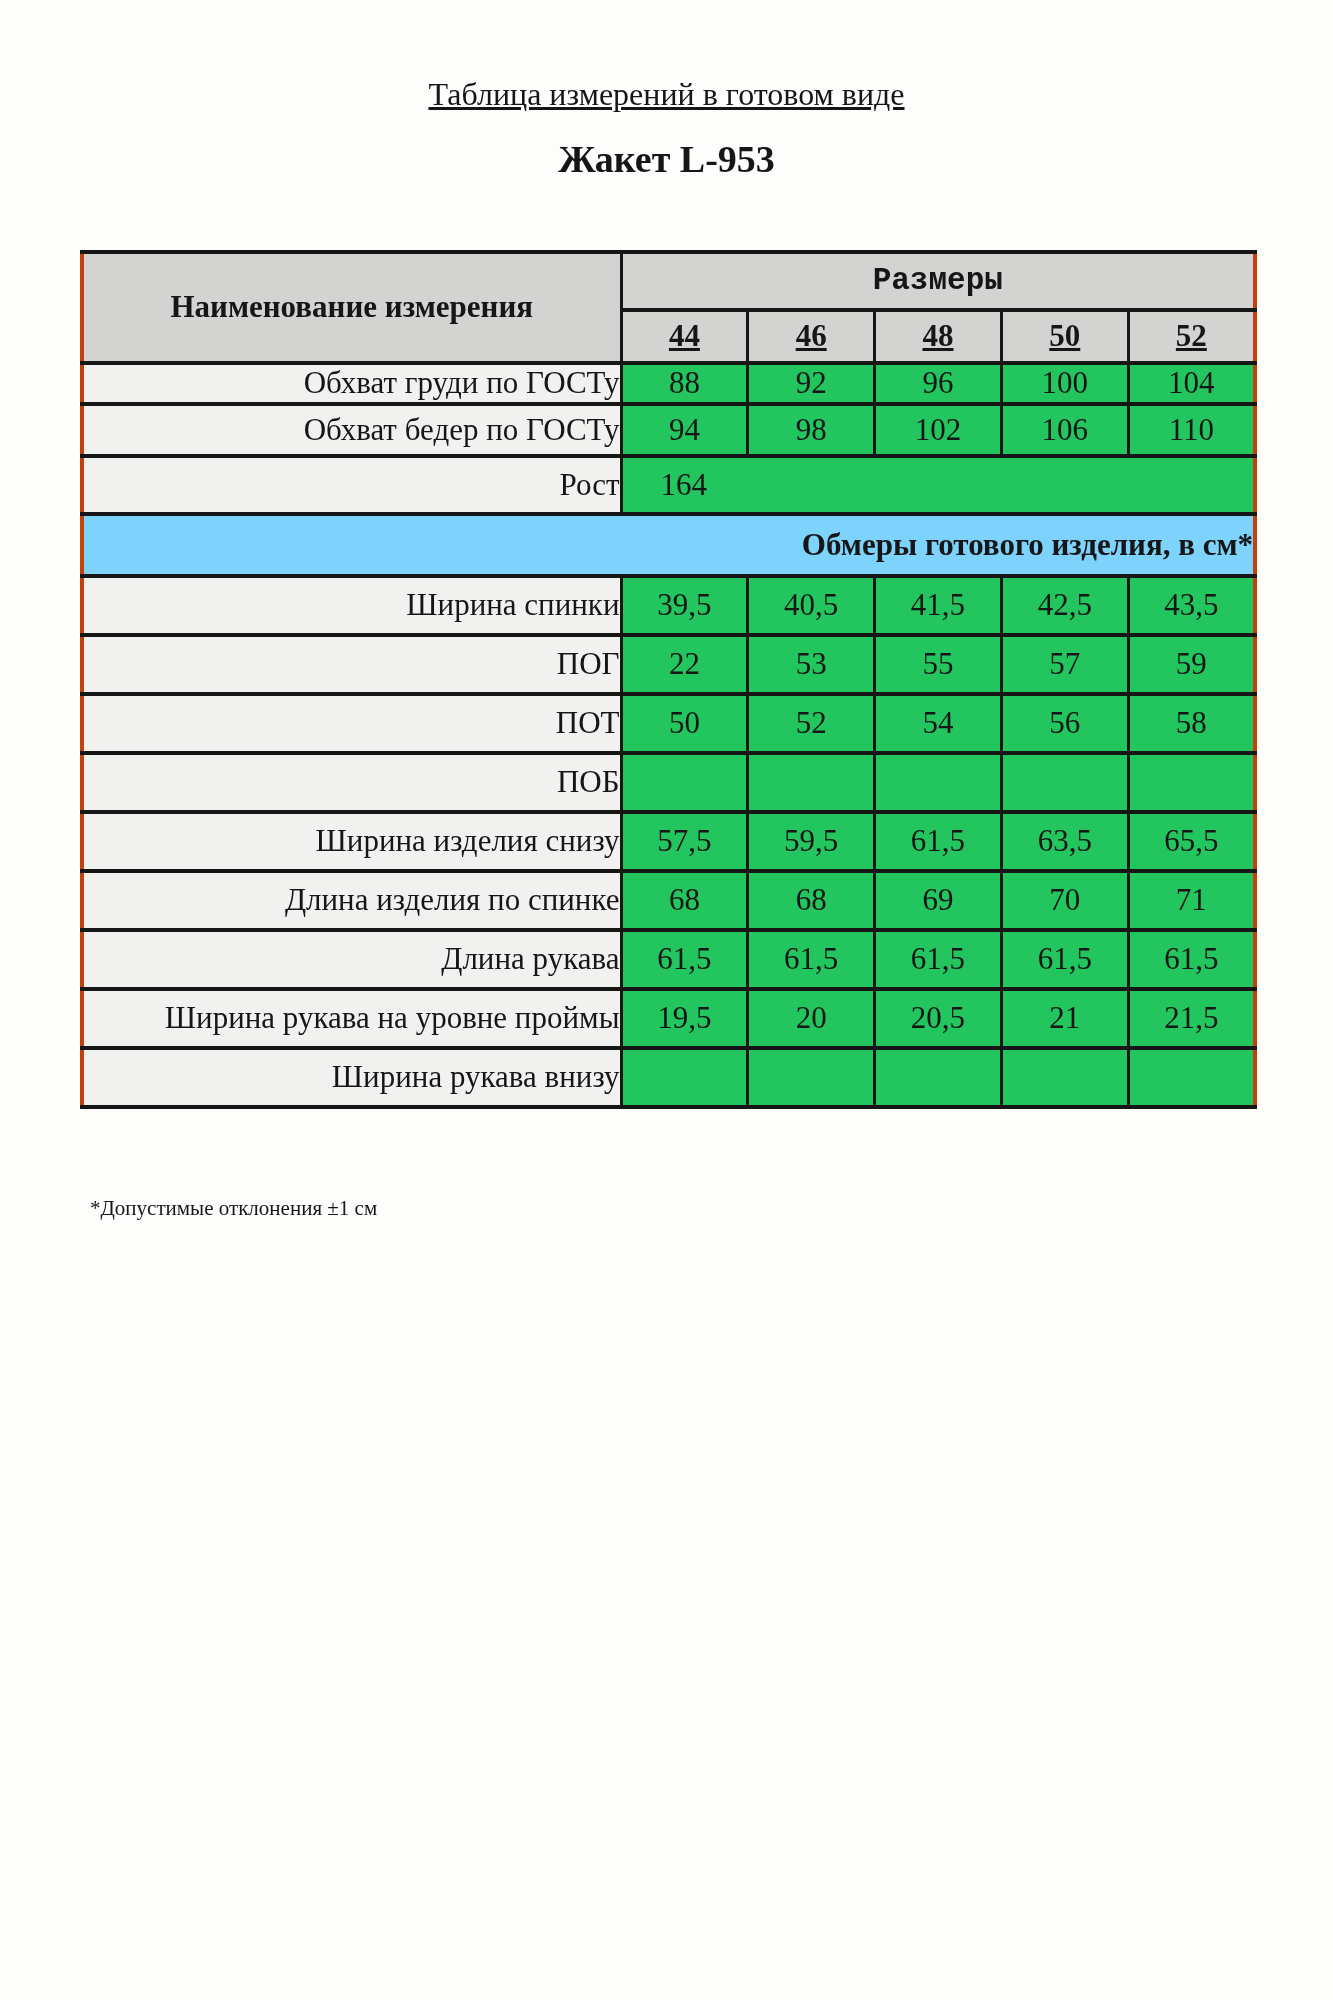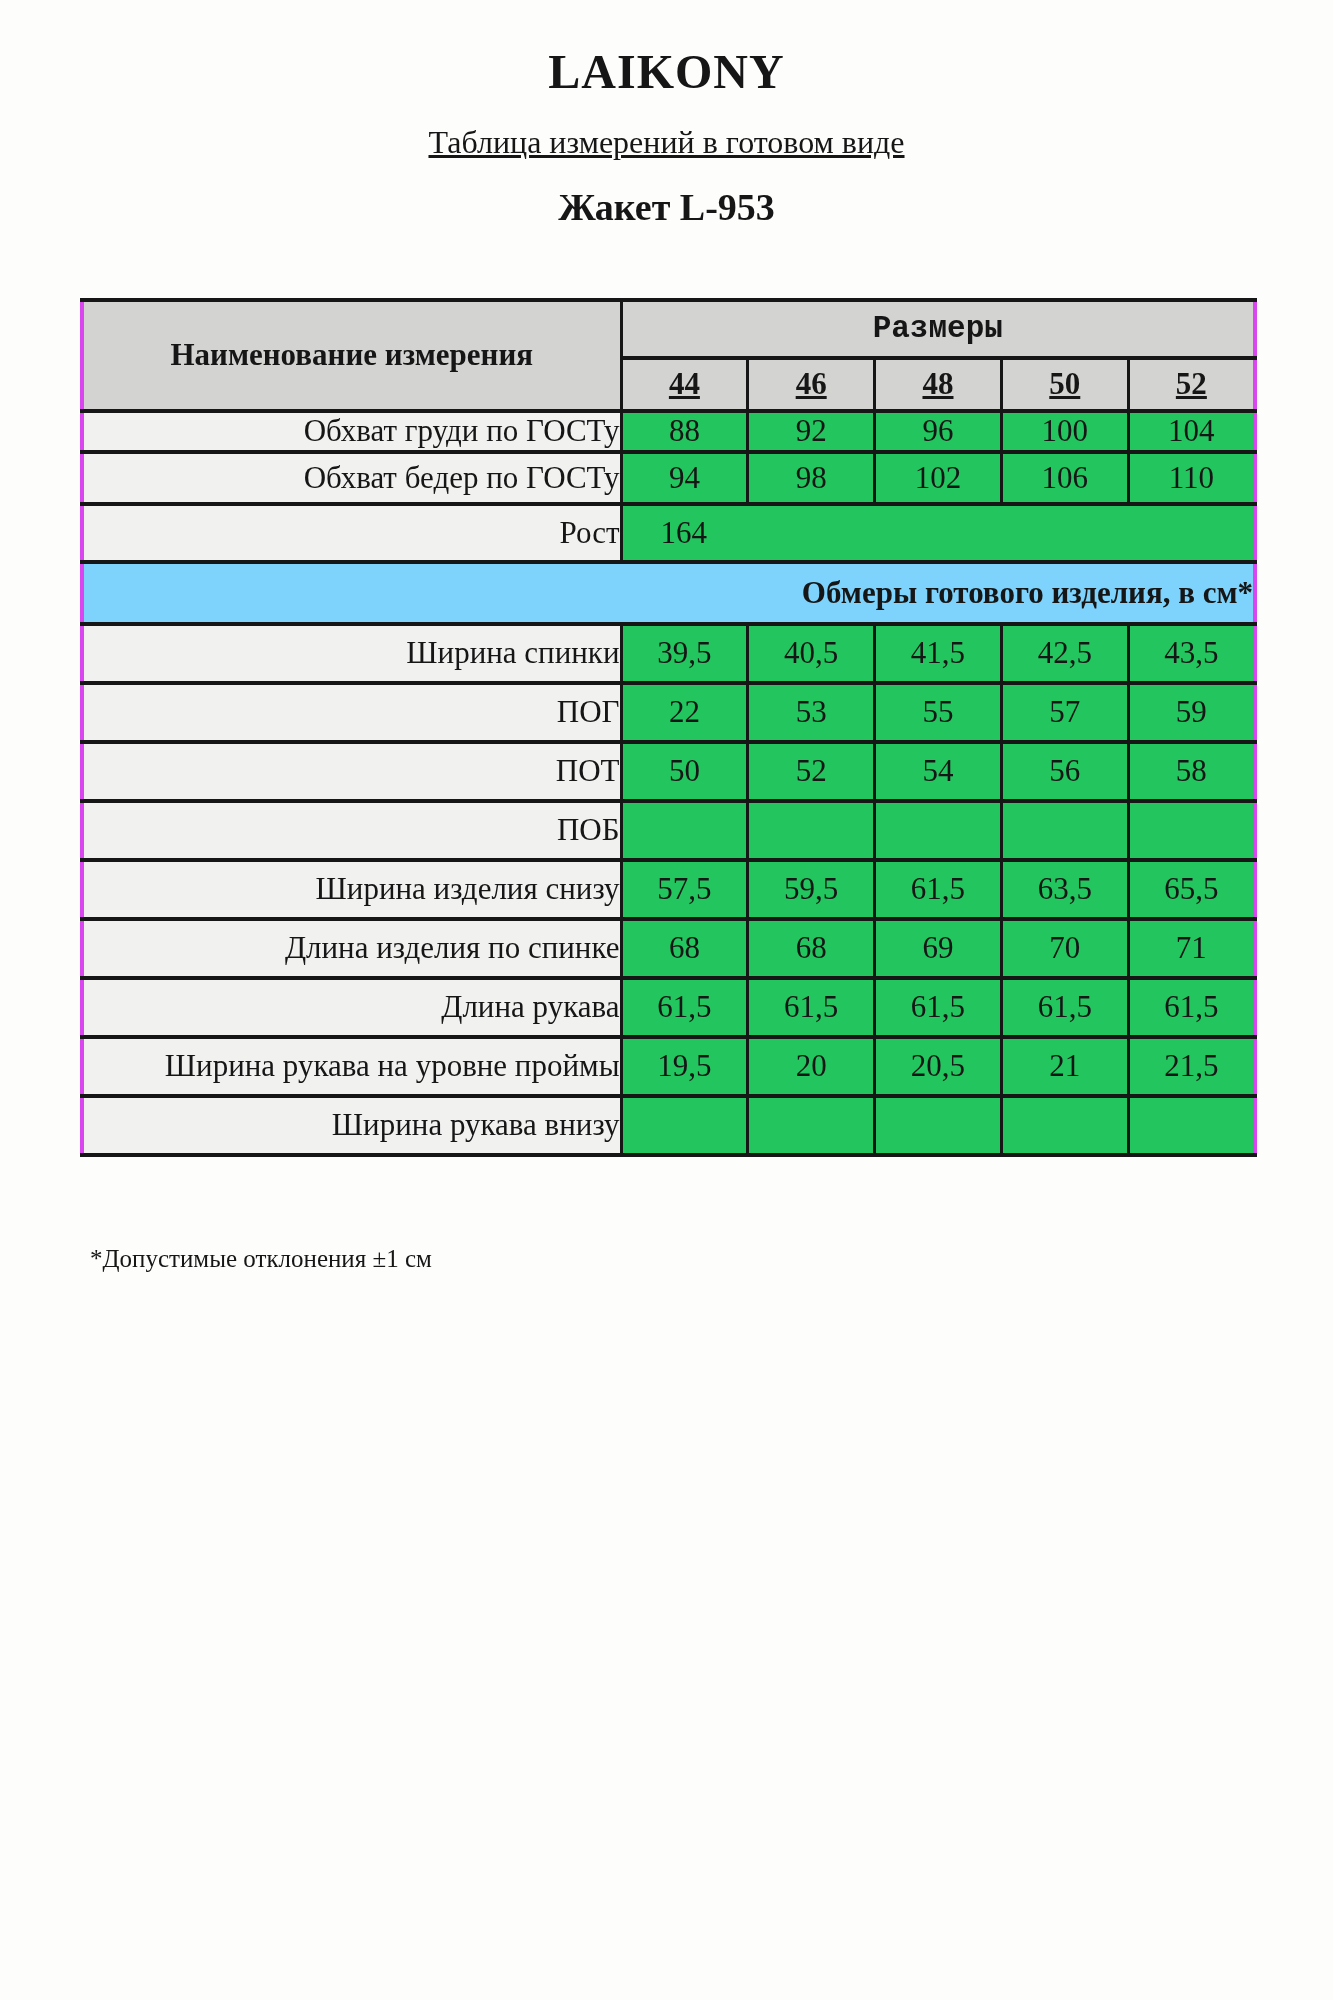--- a/index.html
+++ b/index.html
@@ -39,21 +39,21 @@
     font-weight: bold;
     margin-top: 30px;
     line-height: 1.0;
   }
   table.size-table {
     border-collapse: collapse;
     table-layout: fixed;
     width: 1173px;
     margin-left: 80px;
     margin-top: 72px;
-    border: 4px solid #d946ef;
+    border: 4px solid #c2410c;
   }
   table.size-table col.c-name { width: 539px; }
   table.size-table col.c-size { width: 126.8px; }
   table.size-table th,
   table.size-table td {
     border-left: 3px solid #161616;
     border-right: 3px solid #161616;
     border-top: 4px solid #161616;
     border-bottom: 4px solid #161616;
     vertical-align: middle;
@@ -104,30 +104,29 @@
     background: #7dd3fc;
     font-weight: bold;
     text-align: right;
     height: 62px;
     font-size: 31px;
   }
   tr.r-fin td { height: 59px; }
   .footnote {
     margin-top: 88px;
     margin-left: 90px;
-    font-size: 25px;
+    font-size: 21px;
     line-height: 1.1;
   }
 </style>
 </head>
 <body>
 
 <div class="page">
 
-  <div class="brand-title">LAIKONY</div>
   <div class="subtitle">Таблица измерений в готовом виде</div>
   <div class="model-title">Жакет L-953</div>
 
   <table class="size-table">
     <colgroup>
       <col class="c-name">
       <col class="c-size">
       <col class="c-size">
       <col class="c-size">
       <col class="c-size">

